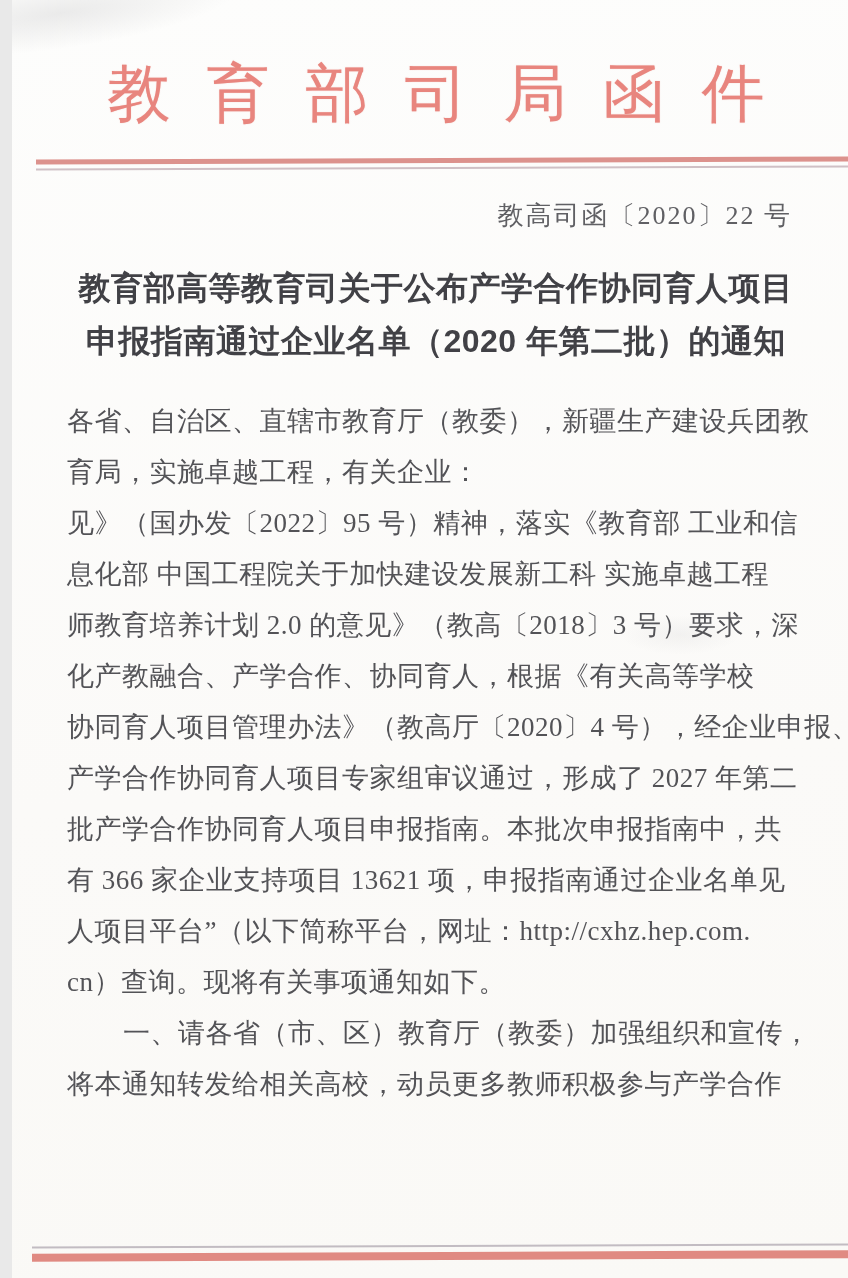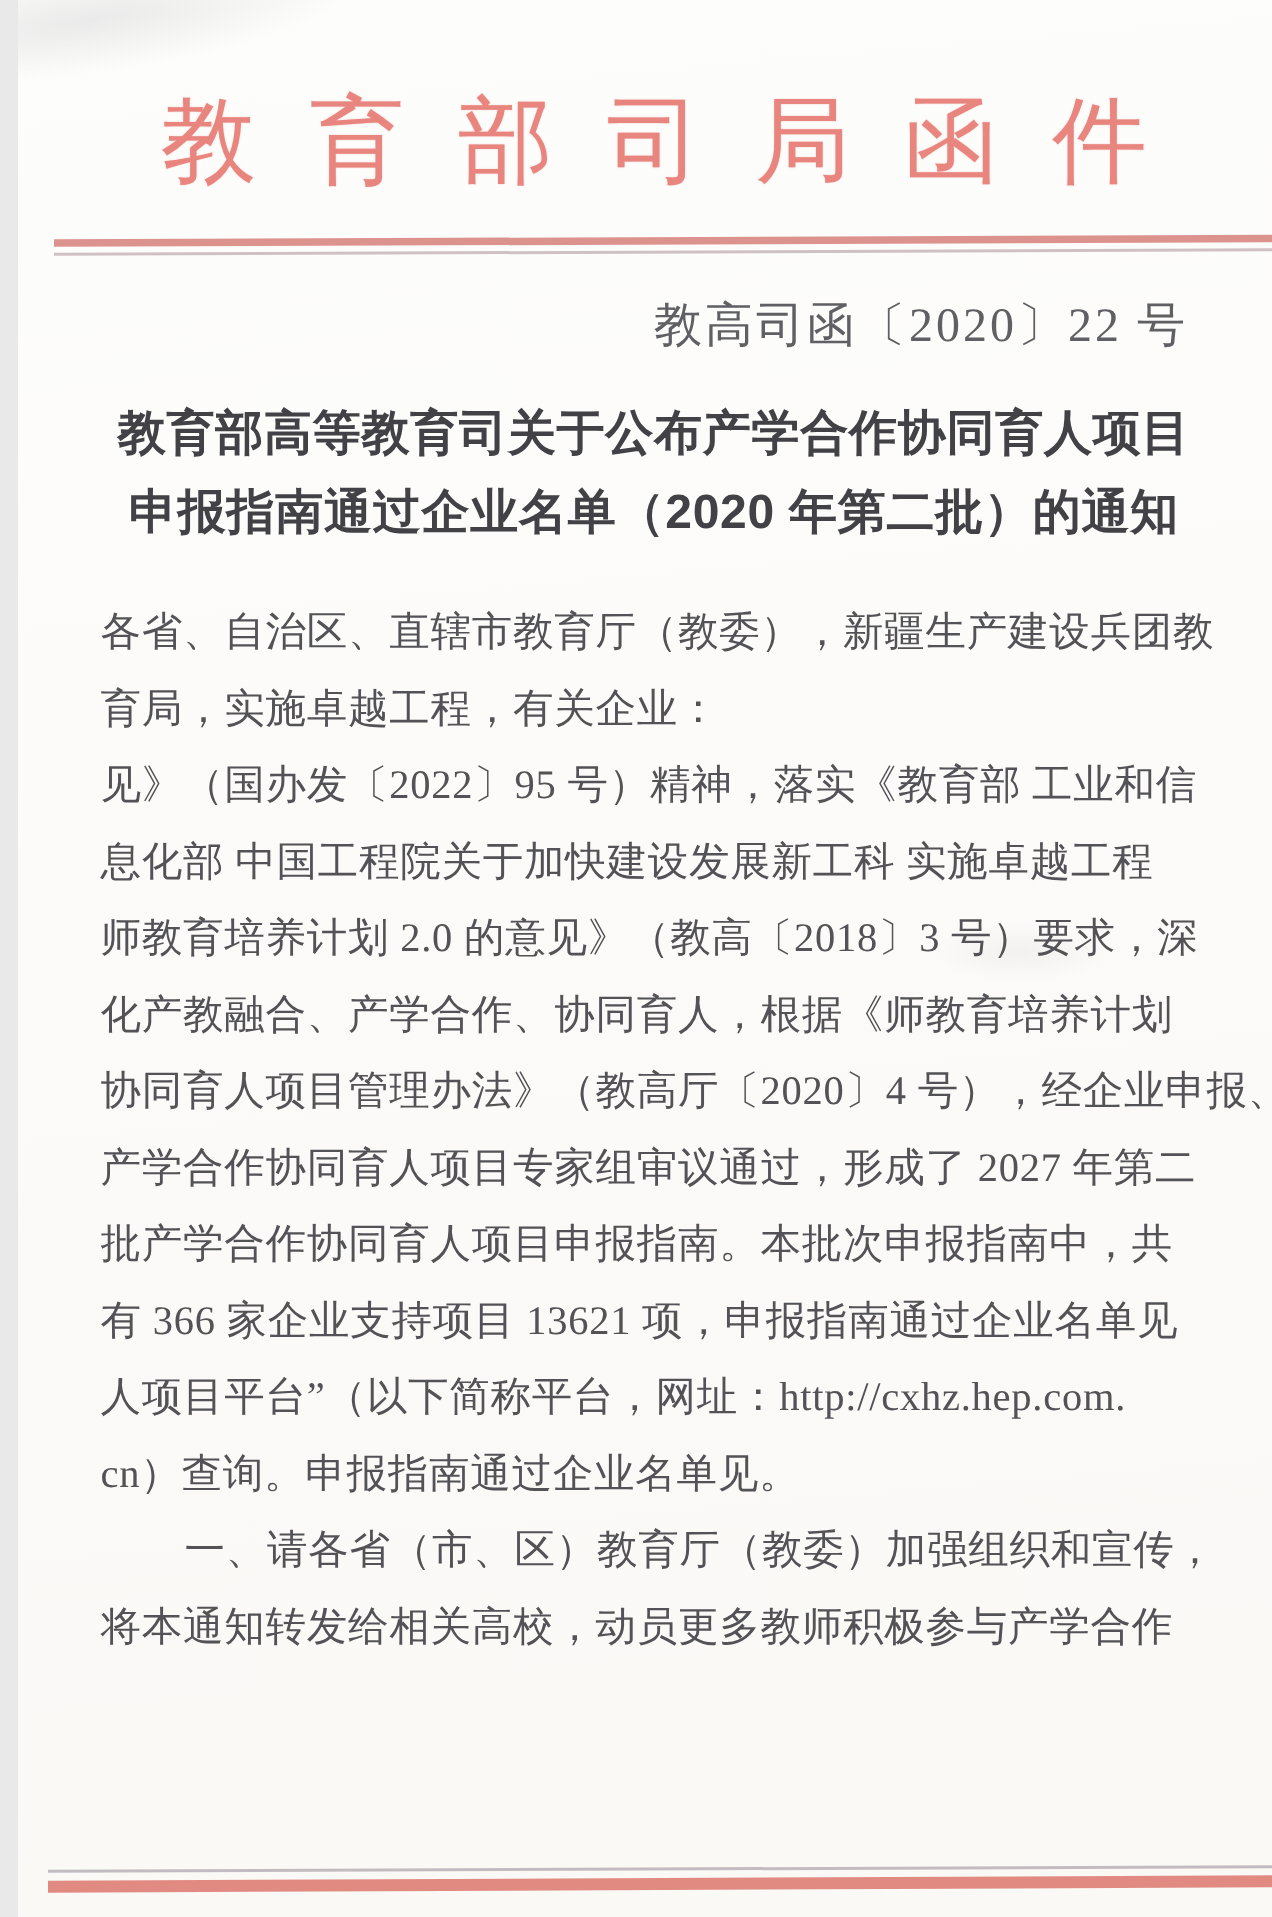--- a/index.html
+++ b/index.html
@@ -41,21 +41,21 @@
   }
 
   .rule { position: absolute; }
   .rule-top-thick   { top: 158px; left: 24px; right: 0;  height: 5px; background: #dc928d; transform: rotate(-0.22deg); }
   .rule-top-thin    { top: 167px; left: 24px; right: 0;  height: 2px; background: #cfc0c5; transform: rotate(-0.22deg); }
   .rule-bottom-thin { top: 1245px; left: 20px; right: 4px; height: 2px; background: #c2bcc2; transform: rotate(-0.22deg); }
   .rule-bottom-thick{ top: 1252px; left: 20px; right: 4px; height: 8px; background: #e08a82; transform: rotate(-0.25deg); }
 
   .doc-number {
     position: absolute; top: 196px; right: 68px;
-    font-size: 32px; line-height: 40px;
+    font-size: 26px; line-height: 40px;
     color: #606064;
     letter-spacing: 2px;
     white-space: nowrap;
   }
 
   .doc-title {
     position: absolute; top: 262px; left: 0; right: 0;
     text-align: center;
     font-family: "Liberation Sans", sans-serif;
     font-weight: 700;
@@ -97,27 +97,27 @@
     <div>教育部高等教育司关于公布产学合作协同育人项目</div>
     <div>申报指南通过企业名单（2020 年第二批）的通知</div>
   </div>
 
   <div class="body-text">
     <div class="line">各省、自治区、直辖市教育厅（教委），新疆生产建设兵团教</div>
     <div class="line">育局，实施卓越工程，有关企业：</div>
     <div class="line">见》（国办发〔2022〕95 号）精神，落实《教育部 工业和信</div>
     <div class="line">息化部 中国工程院关于加快建设发展新工科 实施卓越工程</div>
     <div class="line">师教育培养计划 2.0 的意见》（教高〔2018〕3 号）要求，深</div>
-    <div class="line">化产教融合、产学合作、协同育人，根据《师教育培养计划</div>
+    <div class="line">化产教融合、产学合作、协同育人，根据《有关高等学校</div>
     <div class="line">协同育人项目管理办法》（教高厅〔2020〕4 号），经企业申报、</div>
     <div class="line">产学合作协同育人项目专家组审议通过，形成了 2027 年第二</div>
     <div class="line">批产学合作协同育人项目申报指南。本批次申报指南中，共</div>
     <div class="line">有 366 家企业支持项目 13621 项，申报指南通过企业名单见</div>
     <div class="line">人项目平台”（以下简称平台，网址：http://cxhz.hep.com.</div>
-    <div class="line">cn）查询。申报指南通过企业名单见。</div>
+    <div class="line">cn）查询。现将有关事项通知如下。</div>
     <div class="line indent">一、请各省（市、区）教育厅（教委）加强组织和宣传，</div>
     <div class="line">将本通知转发给相关高校，动员更多教师积极参与产学合作</div>
   </div>
 
   <div class="rule rule-bottom-thin"></div>
   <div class="rule rule-bottom-thick"></div>
 
 </div>
 
 </body></html>

